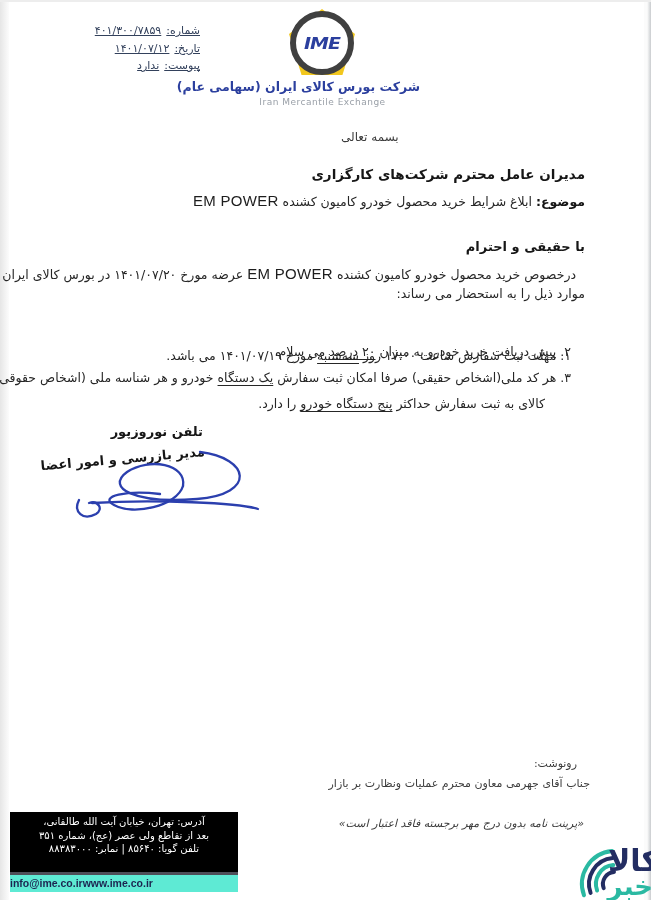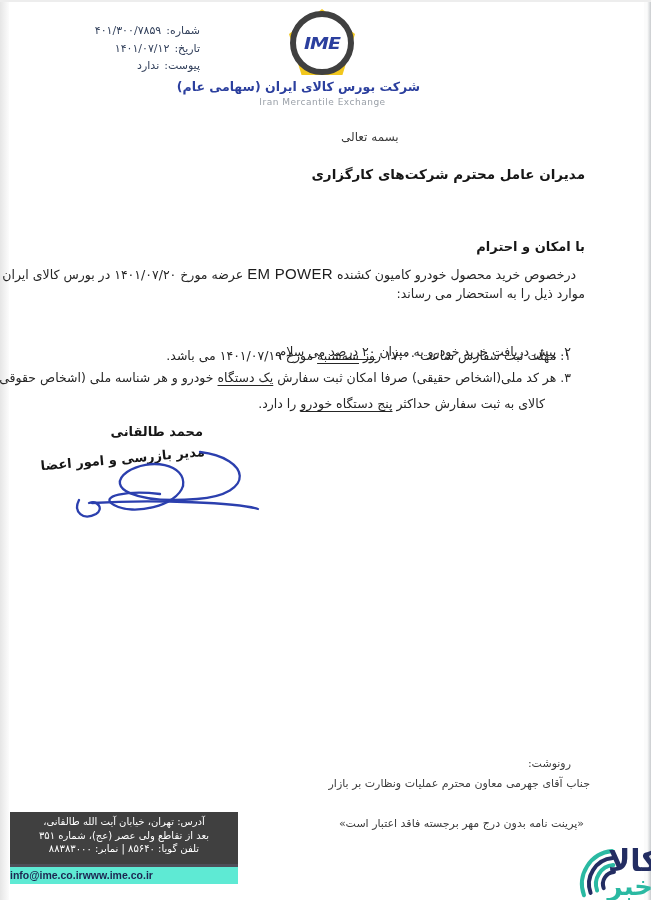--- a/index.html
+++ b/index.html
@@ -7,41 +7,41 @@
     position:relative;width:651px;height:900px;margin:0;
     background:#ffffff;overflow:hidden;
     font-family:"DejaVu Sans",sans-serif;direction:rtl;color:#2b2b2b;
   }
   .edge-left{position:absolute;left:0;top:0;bottom:0;width:9px;
     background:linear-gradient(to right,#e6e6e6,#fcfcfc);}
   .edge-right{position:absolute;right:0;top:0;bottom:0;width:7px;
     background:linear-gradient(to left,#c9cccf,#fbfbfb 55%);}
   .edge-top{position:absolute;left:0;right:0;top:0;height:2px;background:#ededed;}
   .line{position:absolute;white-space:nowrap;direction:rtl;}
-  .meta{font-size:11px;color:#33415c;line-height:14px;}
+  .meta{font-size:11px;color:#33415c;line-height:14px;text-decoration:underline;}
   .meta .lbl{padding-left:5px;}
   .b{font-weight:bold;color:#161616;}
   .body-t{font-size:12.5px;color:#262626;}
   .u{text-decoration:underline;text-underline-offset:3px;}
   .latin{font-size:15px;font-family:"Liberation Sans","DejaVu Sans",sans-serif;color:#1d1d1d;letter-spacing:.3px;}
   
   .logo-wrap{position:absolute;left:286px;top:6px;width:72px;height:74px;}
   .logo-pent{position:absolute;left:3px;top:3px;width:66px;height:66px;background:#f2c71d;
     clip-path:polygon(50% 0%,100% 38%,81% 100%,19% 100%,0% 38%);}
   .logo-circ{position:absolute;left:4px;top:5px;width:52px;height:52px;border-radius:50%;
     border:6px solid #404040;background:#ffffff;display:flex;align-items:center;justify-content:center;}
   .logo-mono{font-style:italic;font-weight:bold;font-size:19px;color:#2b3f9e;letter-spacing:-1px;transform:scaleY(.85);}
   .org-fa{position:absolute;left:225px;top:79px;width:195px;text-align:center;
     font-size:12.5px;font-weight:bold;color:#2b3f9e;white-space:nowrap;}
   .org-en{position:absolute;left:225px;top:97px;width:195px;text-align:center;
     font-size:9px;color:#9aa0a8;letter-spacing:.5px;direction:ltr;}
   
   .footer-block{position:absolute;left:10px;top:812px;width:228px;}
-  .footer-blue{background:#404040;color:#ffffff;font-size:10px;line-height:13.5px;
-    text-align:center;padding:3px 4px 8px 4px;}
+  .footer-blue{background:#000000;color:#ffffff;font-size:10px;line-height:13.5px;
+    text-align:center;padding:3px 4px 16px 4px;}
   .footer-div{height:3px;background:#4e4e58;}
   .footer-yellow{background:#5eead4;height:17px;display:flex;align-items:center;
     justify-content:flex-start;direction:ltr;}
   .footer-yellow span{font-weight:bold;font-size:10.5px;color:#1c2450;font-family:"Liberation Sans","DejaVu Sans",sans-serif;}
   
   .sig-name{font-size:13px;}
   .sig-title{font-size:13px;transform:rotate(-5deg);transform-origin:right center;}
   
   .wm{position:absolute;right:0;bottom:0;width:88px;height:68px;}
   .wm-kala{position:absolute;right:-8px;top:14px;font-size:30px;font-weight:bold;color:#232d62;line-height:30px;}
@@ -70,45 +70,48 @@
     <div class="logo-circ">
       <span class="logo-mono">IME</span>
     </div>
   </div>
   <div class="org-fa">شرکت بورس کالای ایران (سهامی عام)</div>
   <div class="org-en">Iran Mercantile Exchange</div>
 
   <div class="line" style="top:130px;left:341px;font-size:12px;color:#3a3a3a;">بسمه تعالی</div>
 
   <div class="line b" style="top:166px;right:66px;font-size:13.5px;">مدیران عامل محترم شرکت‌های کارگزاری</div>
+  <div class="line body-t" style="top:192px;right:66px;">
+    <span class="b">موضوع:</span><span> ابلاغ شرایط خرید محصول خودرو کامیون کشنده </span><span class="latin">EM POWER</span>
+  </div>
 
-  <div class="line b" style="top:239px;right:66px;font-size:13px;">با امکان و احترام</div>
+  <div class="line b" style="top:239px;right:66px;font-size:13px;">با حقیقی و احترام</div>
   <div class="line body-t" style="top:265px;right:75px;"><span>درخصوص خرید محصول خودرو کامیون کشنده </span><span class="latin">EM POWER</span><span> عرضه مورخ ۱۴۰۱/۰۷/۲۰ در بورس کالای ایران</span></div>
   <div class="line body-t" style="top:286px;right:66px;">موارد ذیل را به استحضار می رساند:</div>
 
   <div class="line body-t" style="top:317px;right:80px;margin-top:31px;"><span>۱. مهلت ثبت سفارش ساعت ۱۷:۰۰ روز </span><span class="u">سه‌شنبه</span><span> مورخ ۱۴۰۱/۰۷/۱۹ می باشد.</span></div>
   <div class="line body-t" style="top:344px;right:80px;"><span>۲. پیش دریافت خرید خودرو به میزان </span><span class="u">۲۰ درصد</span><span> می سلام.</span></div>
   <div class="line body-t" style="top:370px;right:80px;"><span>۳. هر کد ملی(اشخاص حقیقی) صرفا امکان ثبت سفارش </span><span class="u">یک دستگاه</span><span> خودرو و هر شناسه ملی (اشخاص حقوقی)</span></div>
   <div class="line body-t" style="top:396px;right:106px;"><span>کالای به ثبت سفارش حداکثر </span><span class="u">پنج دستگاه خودرو</span><span> را دارد.</span></div>
 
-  <div class="line b sig-name" style="top:424px;right:448px;">محمد طالقانی</div>
+  <div class="line b sig-name" style="top:424px;right:448px;">تلفن نوروزپور</div>
   <div class="line b sig-title" style="top:444px;right:446px;">مدیر بازرسی و امور اعضا</div>
   <svg style="position:absolute;left:65px;top:442px;" width="230" height="110" viewBox="0 0 230 110">
     <g fill="none" stroke="#2b3fae" stroke-width="2.3" stroke-linecap="round">
       <path d="M 135 10 C 185 16 192 52 132 57 C 70 62 40 46 62 30 C 84 15 122 22 118 44"></path>
       <path d="M 118 44 C 112 64 68 74 49 63 C 33 54 62 48 95 52"></path>
       <path d="M 27 61 C 90 57 175 61 193 67"></path>
       <path d="M 14 58 C 8 70 18 79 31 72 C 39 67 33 58 24 61"></path>
     </g>
   </svg>
 
-  <div class="line" style="top:757px;right:80px;font-size:11px;color:#3c3c3c;">رونوشت:</div>
+  <div class="line" style="top:757px;right:74px;font-size:11px;color:#3c3c3c;">رونوشت:</div>
   <div class="line" style="top:777px;right:61px;font-size:11px;color:#3c3c3c;">جناب آقای جهرمی معاون محترم عملیات ونظارت بر بازار</div>
 
-  <div class="line" style="top:817px;right:67px;font-size:11px;color:#3c3c3c;">«پرینت نامه بدون درج مهر برجسته فاقد اعتبار است»</div>
+  <div class="line" style="top:817px;right:67px;font-size:11px;color:#3c3c3c;font-style:italic;">«پرینت نامه بدون درج مهر برجسته فاقد اعتبار است»</div>
 
   <div class="footer-block">
     <div class="footer-blue">
       <div>آدرس: تهران، خیابان آیت الله طالقانی،</div>
       <div>بعد از تقاطع ولی عصر (عج)، شماره ۳۵۱</div>
       <div>تلفن گویا: ۸۵۶۴۰ | نمابر: ۸۸۳۸۳۰۰۰</div>
     </div>
     <div class="footer-div"></div>
     <div class="footer-yellow">
       <span>info@ime.co.ir</span>

